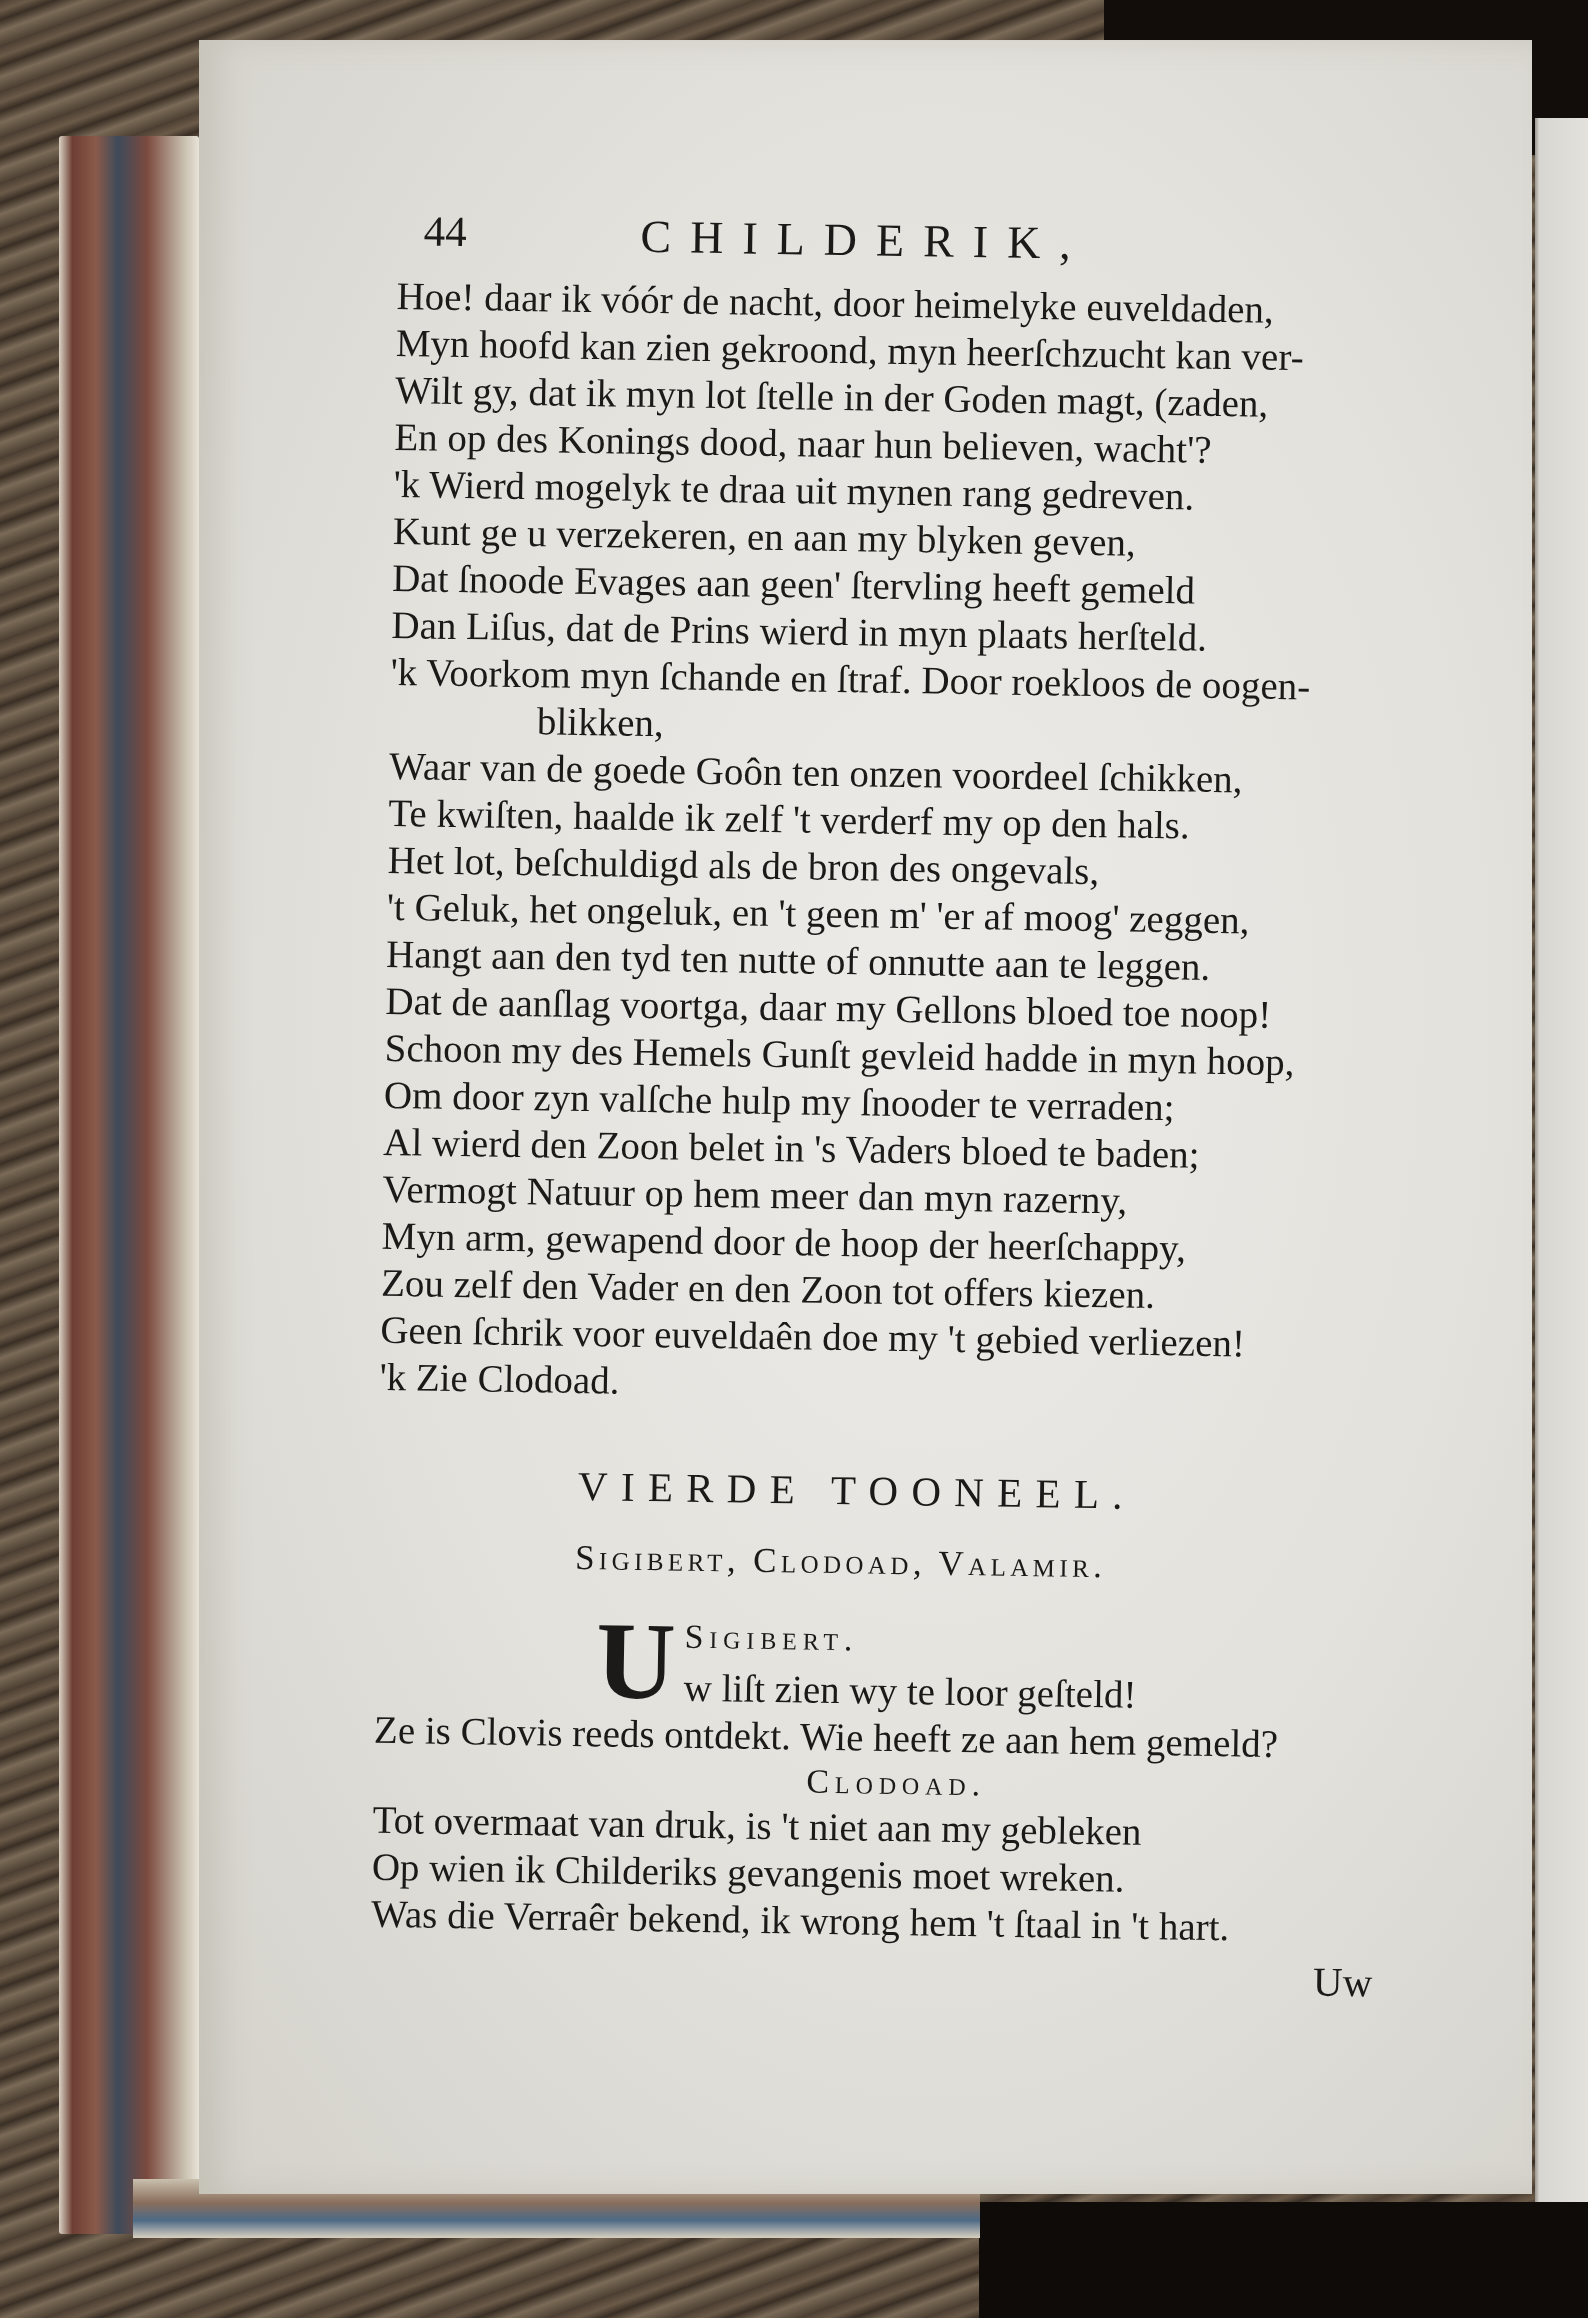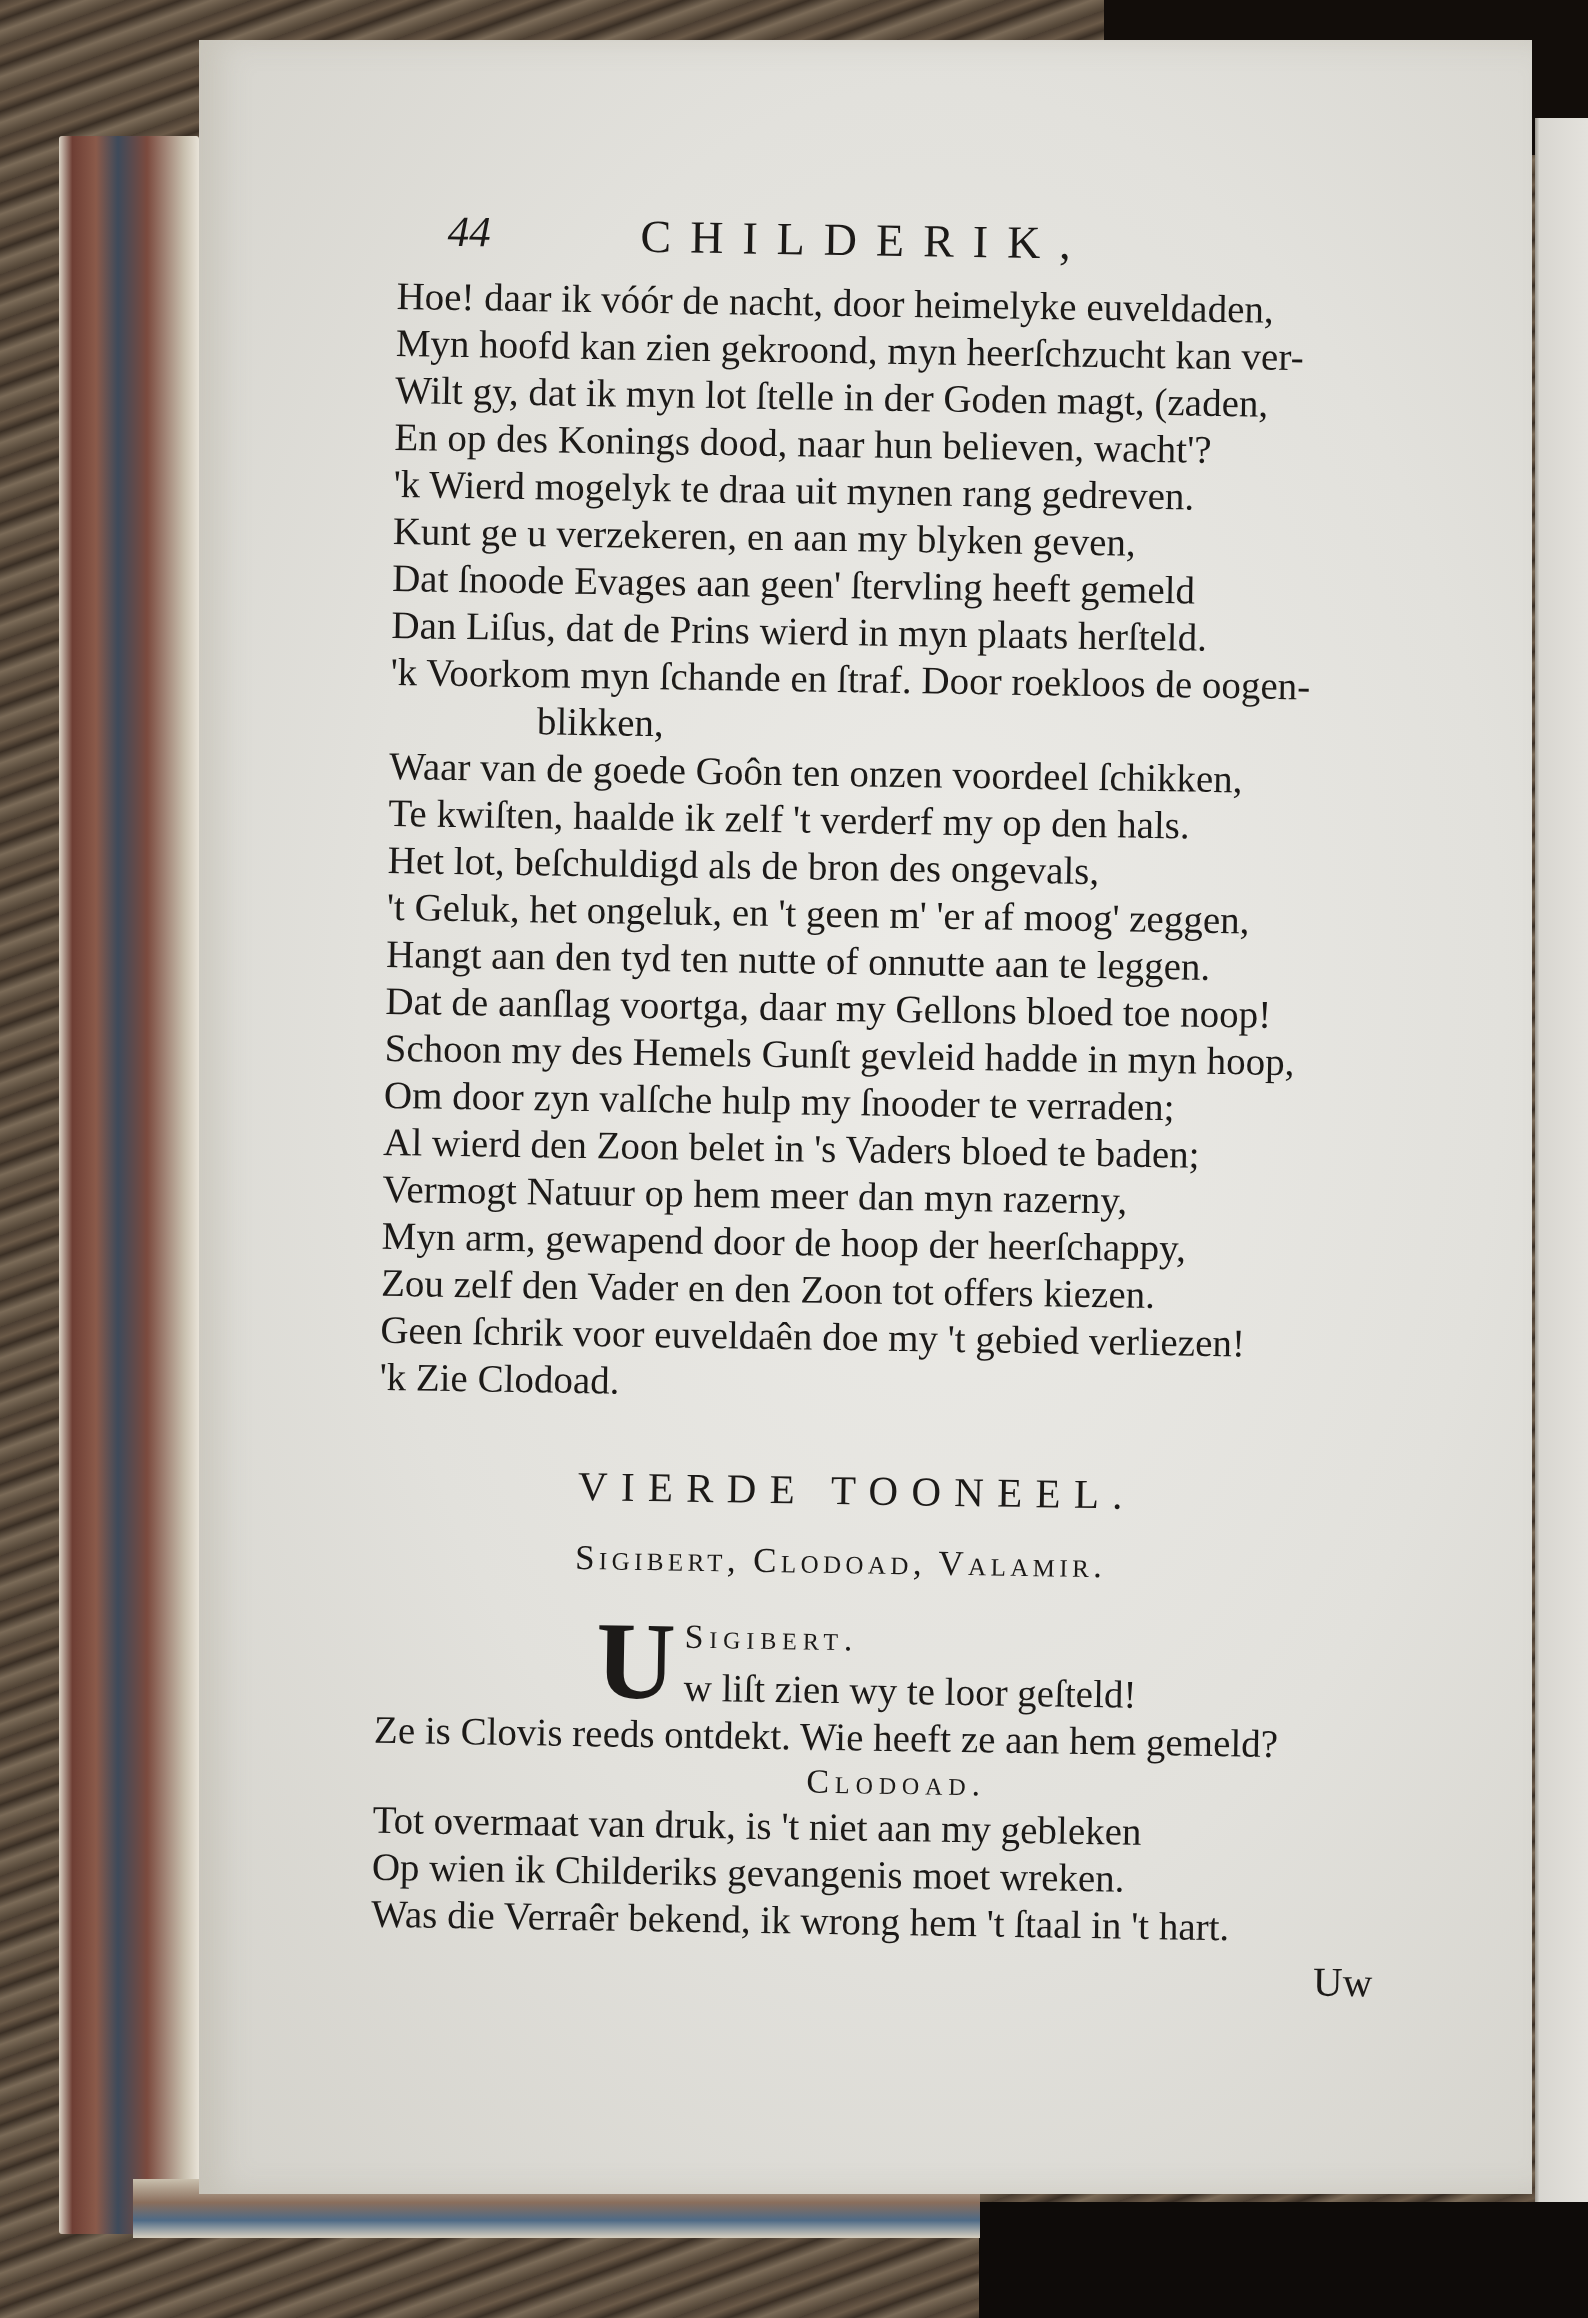--- a/index.html
+++ b/index.html
@@ -29,21 +29,21 @@
     background: linear-gradient(90deg, #9a978f 0px, #d8d6d0 4.4px, #e4e2dd 100%);
   }
   .text-block {
     position:absolute; left:398px; top:206px; width:1046px;
     color:#1c1a18;
     transform: rotate(0.9deg); transform-origin: left top;
   }
   .running-head {
     position:relative; height:66px; font-size:46px;
   }
-  .page-number { position:absolute; left:50px; top:0; font-size:43px;font-style:italic; }
+  .page-number { position:absolute; left:26px; top:0; font-size:43px; }
   .book-title { position:absolute; left:243px; top:0; letter-spacing:19px; font-size:46px; }
   .verse { font-size:39px; line-height:47px; white-space:nowrap; margin:0; }
   .verse.indent { padding-left:147px; }
   .scene-title { font-size:41px; letter-spacing:13.3px; text-align:center; margin:59px 0 0 -44px; width:1046px; }
   .cast-list { font-size:35px; letter-spacing:4.4px; text-align:center; margin:28px 0 0 -59px; width:1046px; font-variant:small-caps; }
   .speaker { font-size:34px; letter-spacing:5.9px; font-variant:small-caps; text-align:center; line-height:43px; }
   .drop-wrap { position:relative; margin-top:38px; height:93px; }
   .drop-cap { position:absolute; left:221px; top:-4.4px; font-size:110px; line-height:96px; font-weight:bold; }
   .drop-speaker { position:absolute; left:309px; top:0; font-size:34px; letter-spacing:5.9px; font-variant:small-caps; }
   .drop-line { position:absolute; left:309px; top:47px; font-size:39px; }

